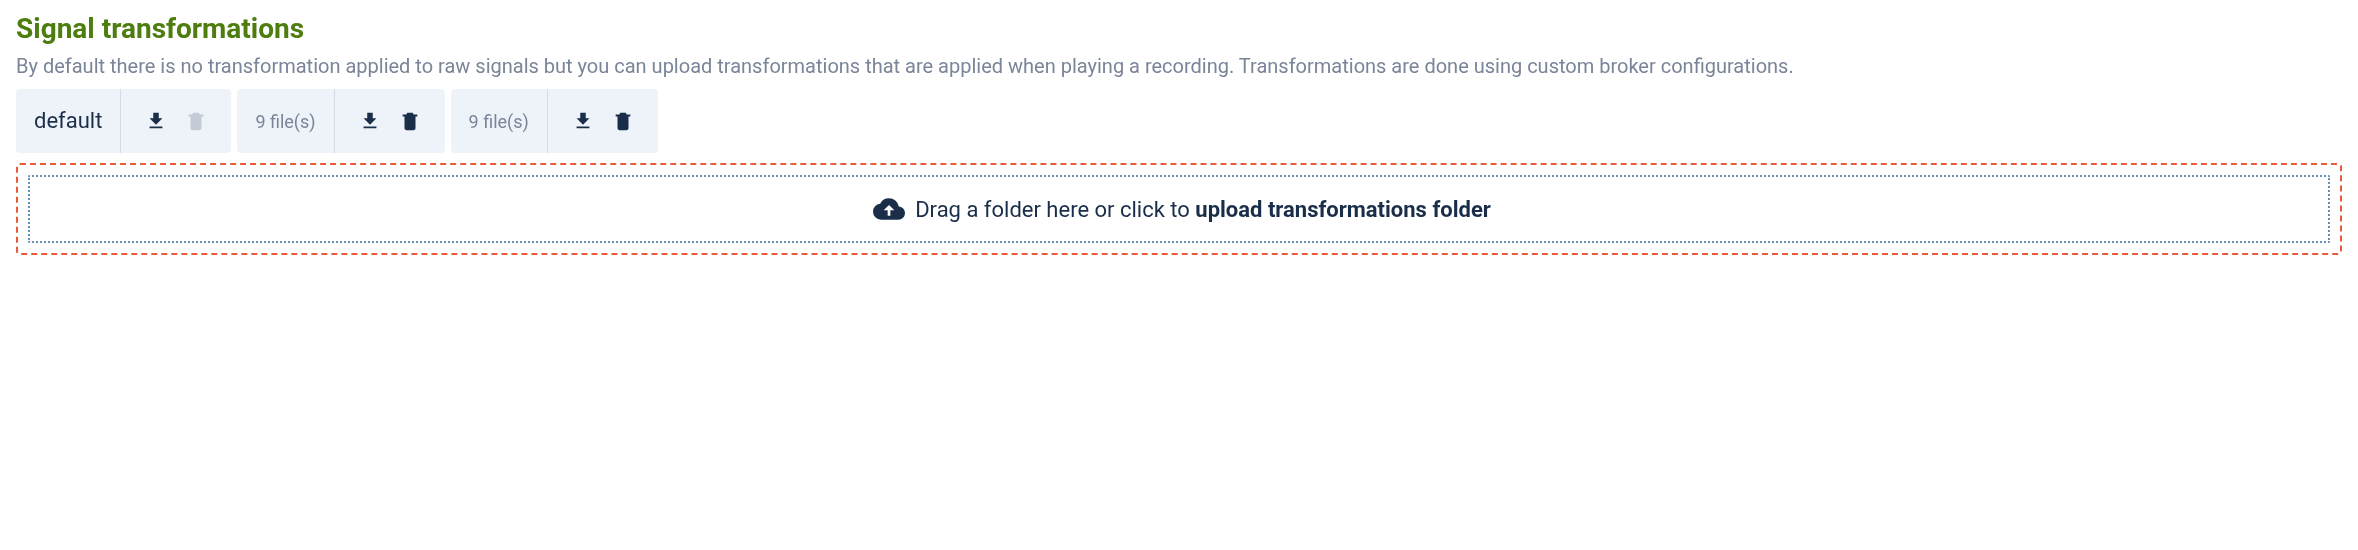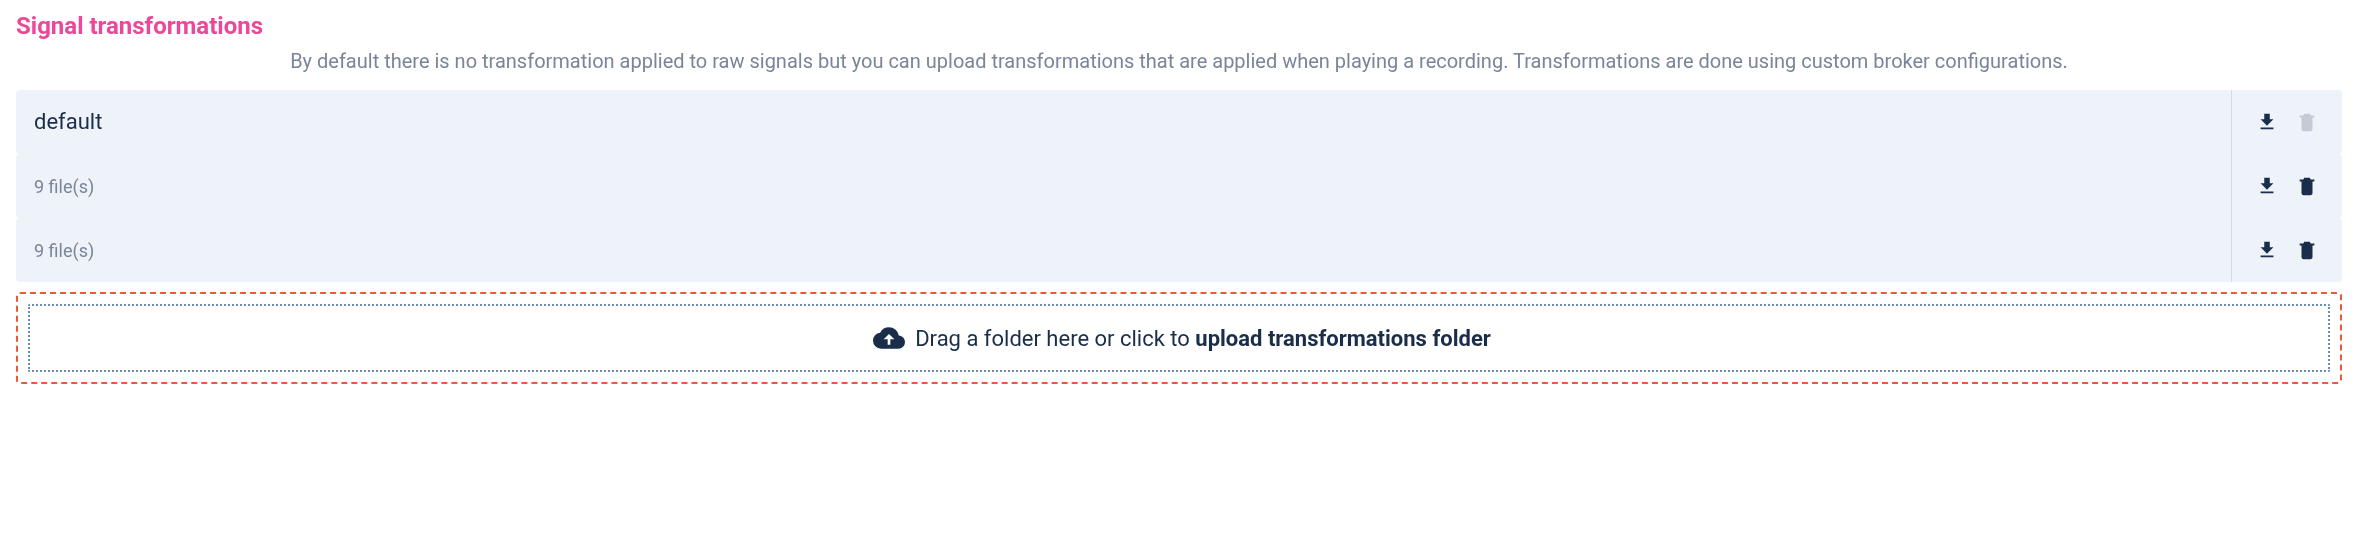--- a/index.html
+++ b/index.html
@@ -7,35 +7,35 @@
       margin: 0;
       padding: 0;
     }
     body {
       font-family: -apple-system, BlinkMacSystemFont, "Segoe UI", Roboto, Helvetica, Arial, sans-serif;
       background: #ffffff;
       padding: 12px 16px;
       color: #1a2e4a;
     }
     .section-title {
-      font-size: 24px;
+      font-size: 28px;
       font-weight: 700;
-      color: #ec4899;
+      color: #4d7c0f;
       margin-bottom: 6px;
     }
     .section-description {
       font-size: 20px;
       color: #7a8599;
       line-height: 1.5;
-      margin-bottom: 14px;
-      text-align: center;
+      margin-bottom: 8px;
     }
     .config-list {
       display: flex;
-      flex-direction: column;
+      flex-direction: row;
+      gap: 6px;
       margin-bottom: 10px;
     }
     .config-row {
       display: flex;
       align-items: stretch;
       background: #eef2f9;
       border-radius: 4px;
       min-height: 64px;
     }
     .config-main {

